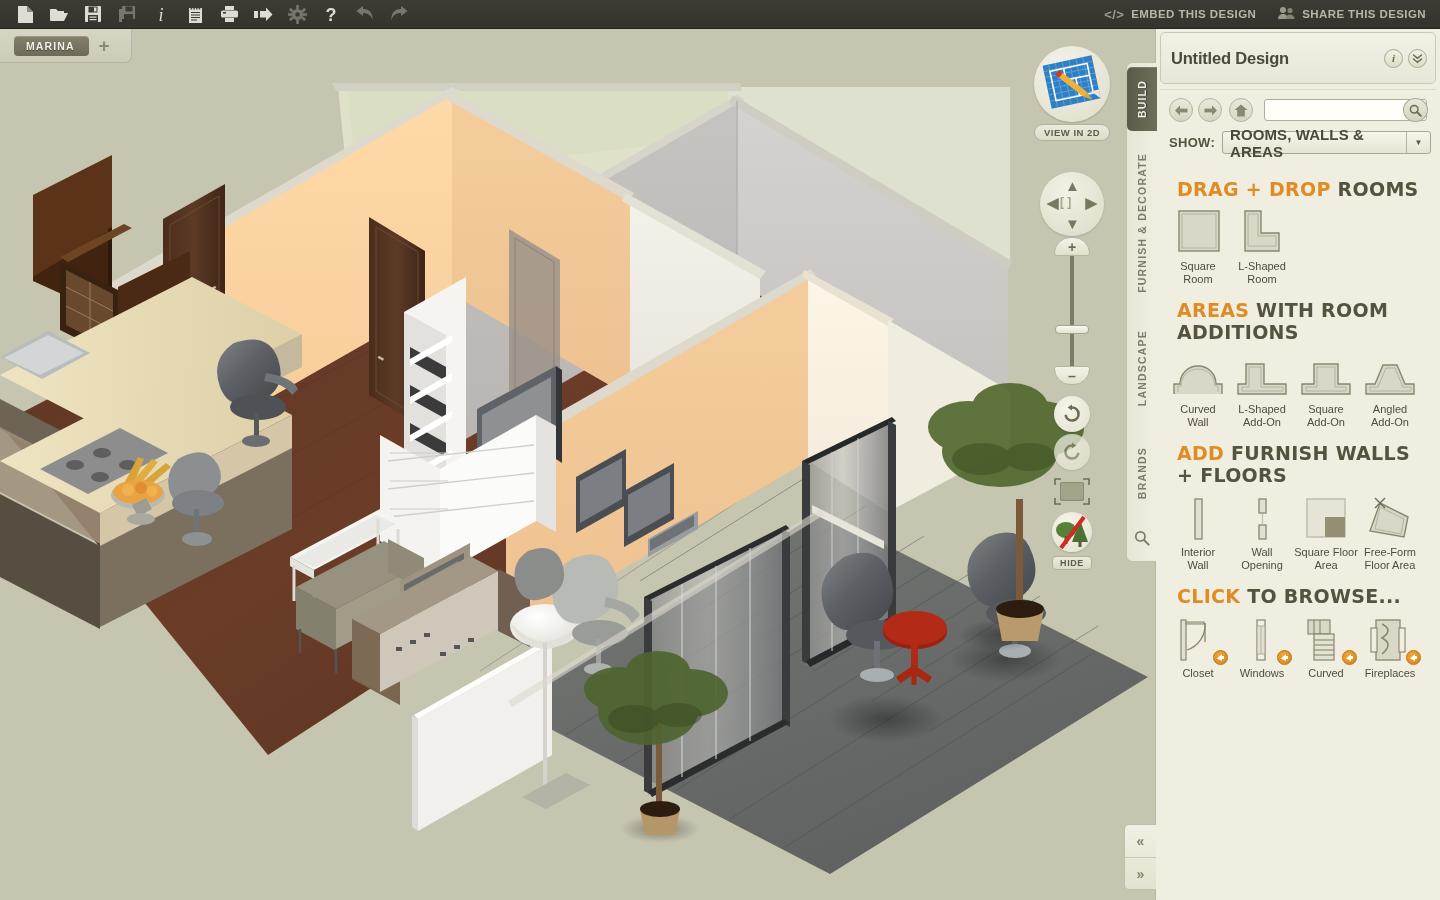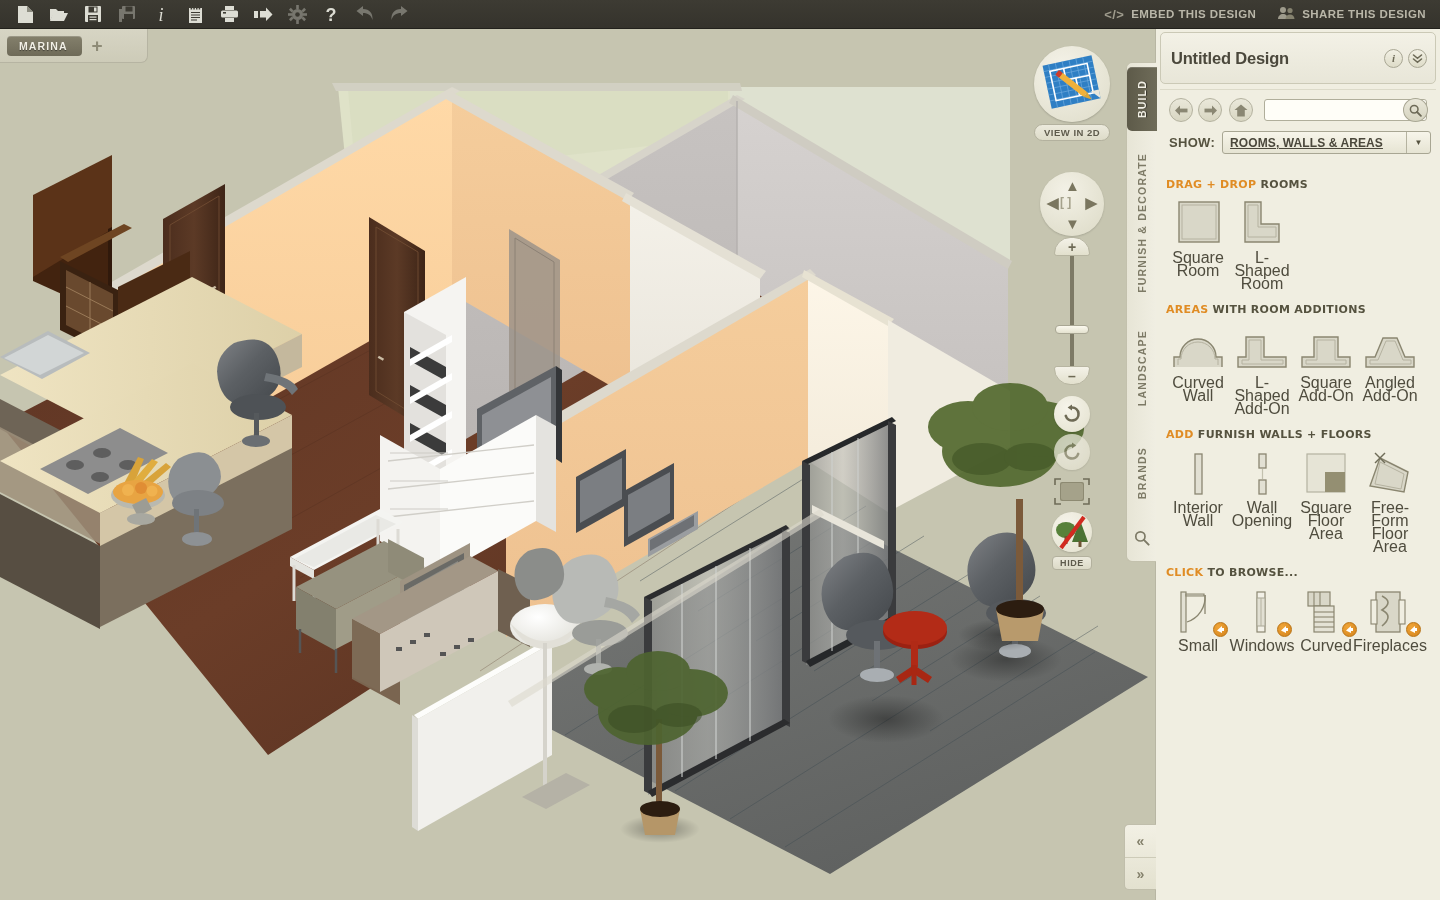--- a/index.html
+++ b/index.html
@@ -34,26 +34,26 @@
   }
   .tb-link {
     display: flex; align-items: center; gap: 7px;
     color: #b9b6a8; font-size: 11.5px; font-weight: bold;
     letter-spacing: 0.4px; cursor: pointer;
   }
 
   
   .tabbar {
     position: absolute; top: 29px; left: 0;
-    width: 148px; height: 34px;
+    width: 132px; height: 34px;
     background: linear-gradient(#d7d5c4, #cdcbb8);
     border-bottom-right-radius: 7px;
     border-right: 1px solid #b6b4a2;
     border-bottom: 1px solid #b6b4a2;
-    display: flex; align-items: center; padding-left: 7px;
+    display: flex; align-items: center; padding-left: 14px;
     z-index: 7;
   }
   .doc-tab {
     background: linear-gradient(#84806c, #6e6a58);
     color: #f2f0e6; font-size: 10.5px; font-weight: bold;
     letter-spacing: 1.1px;
     padding: 4px 14px 4px 12px;
     border-radius: 4px;
     text-shadow: 0 1px 1px rgba(0,0,0,.45);
     cursor: pointer;
@@ -238,49 +238,49 @@
     padding: 0 9px 10px 13px;
   }
   .show-label { font-size: 13px; font-weight: bold; color: #55523f; letter-spacing: .3px; }
   .show-select {
     flex: 1; height: 23px;
     background: linear-gradient(#f7f5ea, #e6e4d3);
     border: 1px solid #a8a693; border-radius: 3px;
     display: flex; align-items: center; cursor: pointer;
   }
   .show-value {
-    flex: 1; padding-left: 7px; font-size: 12px;
-    font-weight: bold; color: #4b483c; letter-spacing: .1px; text-decoration: underline;
+    flex: 1; padding-left: 7px; font-size: 15px;
+    font-weight: bold; color: #4b483c; letter-spacing: .1px;
   }
   .show-caret {
     width: 24px; height: 100%;
     border-left: 1px solid #b5b3a0;
     display: flex; align-items: center; justify-content: center;
     color: #55523f; font-size: 8px;
   }
 
   .panel-body { padding: 6px 0 0 0; }
   .sec { padding: 0 10px 5px 10px; }
   .sec-title {
     font-family: "DejaVu Sans", sans-serif;
-    font-size: 11px; font-weight: bold;
+    font-size: 19px; font-weight: bold;
     letter-spacing: 0.3px; color: #55523f;
-    margin: 8px 0 9px 0;
+    margin: 8px 0 9px 11px;
   }
   .sec-title .hi { color: #e08c24; }
   .tiles { display: flex; }
   .tile {
     text-align: center; cursor: pointer;
     display: flex; flex-direction: column; align-items: center;
   }
   .tile-art {
     height: 46px; display: flex; align-items: flex-end; justify-content: center;
   }
   .tile-label {
-    font-size: 16px; line-height: 13px; color: #4f4c3e;
+    font-size: 11px; line-height: 13px; color: #4f4c3e;
     margin-top: 5px; white-space: pre-line;
   }
   .tiles.rooms .tile { width: 64px; }
   .tiles.rooms .tile:nth-child(1) { width: 64px; }
   .tiles.rooms .tile:nth-child(2) { width: 64px; }
   .tiles.rooms .tile:nth-child(3) { width: 70px; }
   .tiles.four .tile { width: 64px; }
   .badge-dot {
     position: absolute; right: -7px; bottom: -3px;
     width: 15px; height: 15px; border-radius: 50%;
@@ -1149,21 +1149,21 @@
                   <path d="M11 4 h18 v2 h-18z" fill="#d9d7c8" stroke="#8a8670" stroke-width="1.2"></path>
                   <path d="M30 5 A26 26 0 0 1 12 32" fill="none" stroke="#8a8670" stroke-width="1.3"></path>
                   <line x1="30" y1="5" x2="30" y2="24" stroke="#8a8670" stroke-width="1.3"></line>
                 </svg>
               <div class="badge-dot">
                 <svg width="9" height="9" viewBox="0 0 9 9">
                     <path d="M1 5.5 L6 1 L6 3 L8 3 L8 6 L6 6 L6 8z" fill="#fff"></path>
                   </svg>
               </div>
             </div>
-            <div class="tile-label">Small</div>
+            <div class="tile-label">Closet</div>
           </div>
 
           <div class="tile">
             <div class="tile-art art-rel">
               <svg width="46" height="44" viewBox="0 0 46 44">
                   <rect x="18" y="2" width="8" height="40" fill="#f2f0e6" stroke="#8a8670" stroke-width="1.2"></rect>
                   <rect x="18" y="8" width="8" height="28" fill="#e2e0d3" stroke="#a8a694" stroke-width="1"></rect>
                   <line x1="22" y1="8" x2="22" y2="36" stroke="#b5b2a0" stroke-width="1"></line>
                 </svg>
               <div class="badge-dot">

